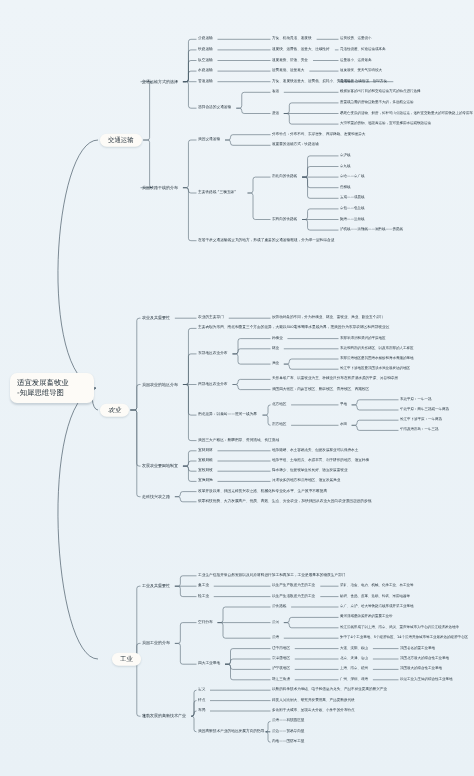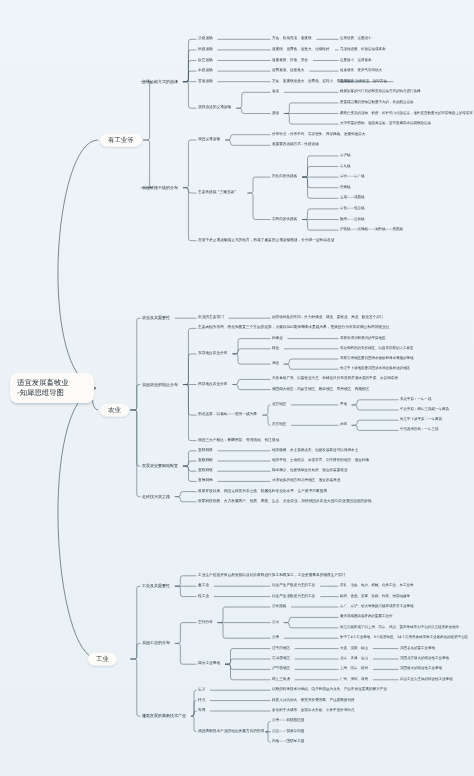--- a/index.html
+++ b/index.html
@@ -179,21 +179,21 @@
       <path d="M 270 731.8000000000001 L 265.6 731.8000000000001 Q 268 731.8000000000001 268 734.2 L 268 739.8000000000001 Q 268 742.2 270.4 742.2 L 270.5 742.2" fill="none" stroke="#4a5b68" stroke-width="0.55"></path>
       <path d="M 191.05 716.2000000000002 L 191.6 716.2000000000002 Q 194 716.2000000000002 194 718.6000000000001 L 194 729.4000000000001 Q 194 731.8000000000001 196.4 731.8000000000001 L 196.5 731.8000000000001" fill="none" stroke="#4a5b68" stroke-width="0.55"></path>
       <path d="M 130.3 659 L 134.4 659 Q 136.8 659 136.8 661.4 L 136.8 713.8000000000002 Q 136.8 716.2000000000002 139.20000000000002 716.2000000000002 L 140.5 716.2000000000002" fill="none" stroke="#4a5b68" stroke-width="0.55"></path>
       <path d="M 96 388 C 38 401.55, 52.5 659, 98 659" fill="none" stroke="#4a5b68" stroke-width="0.7"></path>
     </svg>
   <div id="nodes-layer">
       <div class="node root" style="left: 10px; top: 388px;">
         <div>适宜发展畜牧业</div>
         <div>-知犀思维导图</div>
       </div>
-      <div class="node lvl1" style="left: 100px; top: 140px;">有工业等</div>
+      <div class="node lvl1" style="left: 100px; top: 140px;">交通运输</div>
       <div class="node lvl2" style="left: 142px; top: 81.7px;">交通运输方式的选择</div>
       <div class="node lvl3" style="left: 198px; top: 39.3px;">公路运输</div>
       <div class="node lvl4" style="left: 272px; top: 39.3px;">方便、机动灵活、速度快</div>
       <div class="node lvl5" style="left: 340px; top: 39.3px;">运费较贵、运量较小</div>
       <div class="node lvl3" style="left: 198px; top: 49.9px;">铁路运输</div>
       <div class="node lvl4" style="left: 272px; top: 49.9px;">速度快、运费低、运量大、连续性好</div>
       <div class="node lvl5" style="left: 340px; top: 49.9px;">灵活性较差、短途运输成本高</div>
       <div class="node lvl3" style="left: 198px; top: 60.5px;">航空运输</div>
       <div class="node lvl4" style="left: 272px; top: 60.5px;">速度最快、舒适、安全</div>
       <div class="node lvl5" style="left: 340px; top: 60.5px;">运量最小、运费最高</div>
@@ -219,21 +219,21 @@
       <div class="node lvl5" style="left: 340px; top: 155.9px;">京沪线</div>
       <div class="node lvl5" style="left: 340px; top: 166.5px;">京九线</div>
       <div class="node lvl5" style="left: 340px; top: 177.1px;">京哈——京广线</div>
       <div class="node lvl5" style="left: 340px; top: 187.7px;">焦柳线</div>
       <div class="node lvl5" style="left: 340px; top: 198.3px;">宝成——成昆线</div>
       <div class="node lvl4" style="left: 272px; top: 219.5px;">东西向的铁路线</div>
       <div class="node lvl5" style="left: 340px; top: 208.9px;">京包——包兰线</div>
       <div class="node lvl5" style="left: 340px; top: 219.5px;">陇海——兰新线</div>
       <div class="node lvl5" style="left: 340px; top: 230.1px;">沪杭线——浙赣线——湘黔线——贵昆线</div>
       <div class="node lvl3" style="left: 198px; top: 240.7px;">在若干条交通运输线交叉的地方，形成了重要的交通运输枢纽，分为单一型和综合型</div>
-      <div class="node lvl1" style="left: 100px; top: 410px;">农业</div>
+      <div class="node lvl1" style="left: 100px; top: 410px; font-style: italic;">农业</div>
       <div class="node lvl2" style="left: 142px; top: 318.2px;">农业及其重要性</div>
       <div class="node lvl3" style="left: 198px; top: 318.2px;">农业的主要部门</div>
       <div class="node lvl4" style="left: 272px; top: 318.2px;">按劳动对象的不同，分为种植业、林业、畜牧业、渔业、副业五个部门</div>
       <div class="node lvl2" style="left: 142px; top: 384.5px;">我国农业的地区分布</div>
       <div class="node lvl3" style="left: 198px; top: 328.4px;">主要表现为东西、南北和垂直三个方面的差异，大致以400毫米等降水量线为界，把我国分为东部农林区和西部牧业区</div>
       <div class="node lvl3" style="left: 198px; top: 353.9px;">东部地区农业分布</div>
       <div class="node lvl4" style="left: 272px; top: 338.6px;">种植业</div>
       <div class="node lvl5" style="left: 340px; top: 338.6px;">东部半湿润和湿润的平原地区</div>
       <div class="node lvl4" style="left: 272px; top: 348.8px;">林业</div>
       <div class="node lvl5" style="left: 340px; top: 348.8px;">东北和西南的天然林区、以及东南部的人工林区</div>
@@ -258,21 +258,21 @@
       <div class="node lvl4" style="left: 272px; top: 450.8px;">地形陡峭、水土容易流失、但是发展林业可以保持水土</div>
       <div class="node lvl3" style="left: 198px; top: 461px;">宜粮则粮</div>
       <div class="node lvl4" style="left: 272px; top: 461px;">地形平坦、土壤肥沃、水源丰富、利于耕作的地方、适宜种植</div>
       <div class="node lvl3" style="left: 198px; top: 471.2px;">宜牧则牧</div>
       <div class="node lvl4" style="left: 272px; top: 471.2px;">降水稀少、但是牧草生长良好、适宜发展畜牧业</div>
       <div class="node lvl3" style="left: 198px; top: 481.4px;">宜渔则渔</div>
       <div class="node lvl4" style="left: 272px; top: 481.4px;">河湖较多的地方和沿海地区、适宜发展渔业</div>
       <div class="node lvl2" style="left: 142px; top: 496.7px;">走科技兴农之路</div>
       <div class="node lvl3" style="left: 198px; top: 491.6px;">改革开放以来、我国走科技兴农之路、机械化和专业化水平、生产效率不断提高</div>
       <div class="node lvl3" style="left: 198px; top: 501.8px;">依靠科技优势、大力发展高产、优质、高效、生态、安全农业，加快我国从农业大国向农业强国迈进的步伐</div>
-      <div class="node lvl1" style="left: 88px; top: 659px;">工业</div>
+      <div class="node lvl1" style="left: 112px; top: 659px;">工业</div>
       <div class="node lvl2" style="left: 142px; top: 586.2px;">工业及其重要性</div>
       <div class="node lvl3" style="left: 198px; top: 575.8px;">工业生产包括开采自然资源以及对原材料进行加工和再加工，工业是最基本的物质生产部门</div>
       <div class="node lvl3" style="left: 198px; top: 586.2px;">重工业</div>
       <div class="node lvl4" style="left: 272px; top: 586.2px;">以生产生产数据为主的工业</div>
       <div class="node lvl5" style="left: 340px; top: 586.2px;">采矿、冶金、电力、机械、化学工业、有工业等</div>
       <div class="node lvl3" style="left: 198px; top: 596.6px;">轻工业</div>
       <div class="node lvl4" style="left: 272px; top: 596.6px;">以生产生活数据为主的工业</div>
       <div class="node lvl5" style="left: 340px; top: 596.6px;">纺织、食品、皮革、造纸、钟表、家用电器等</div>
       <div class="node lvl2" style="left: 142px; top: 643.4px;">我国工业的分布</div>
       <div class="node lvl3" style="left: 198px; top: 622.6px;">空间分布</div>

